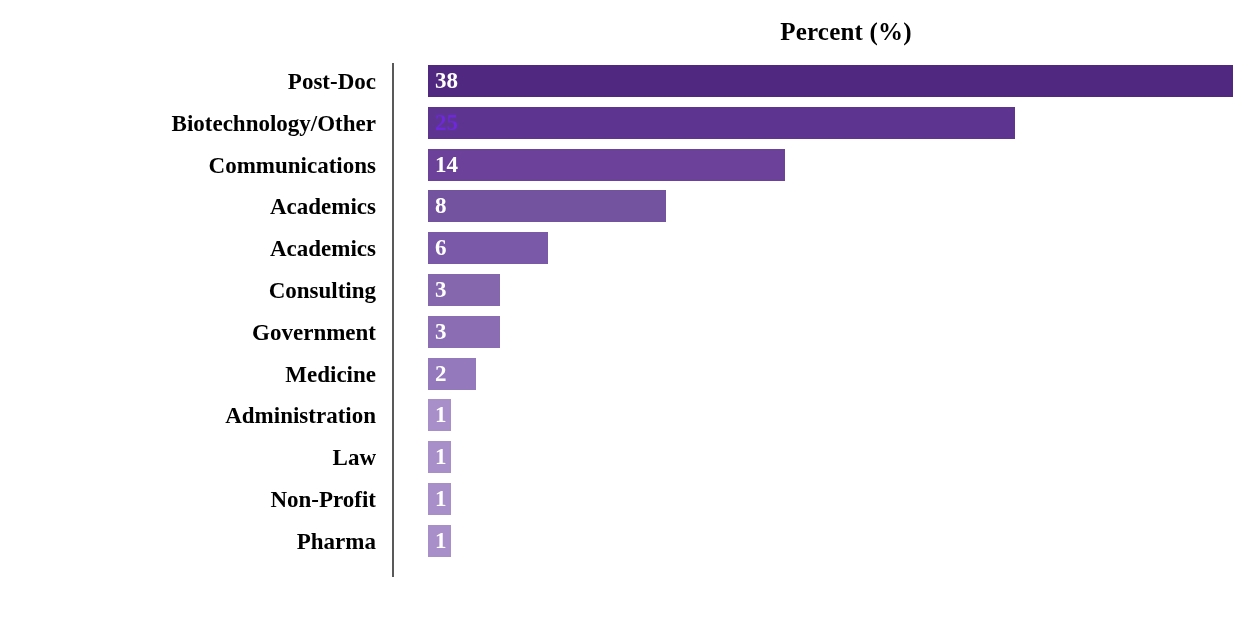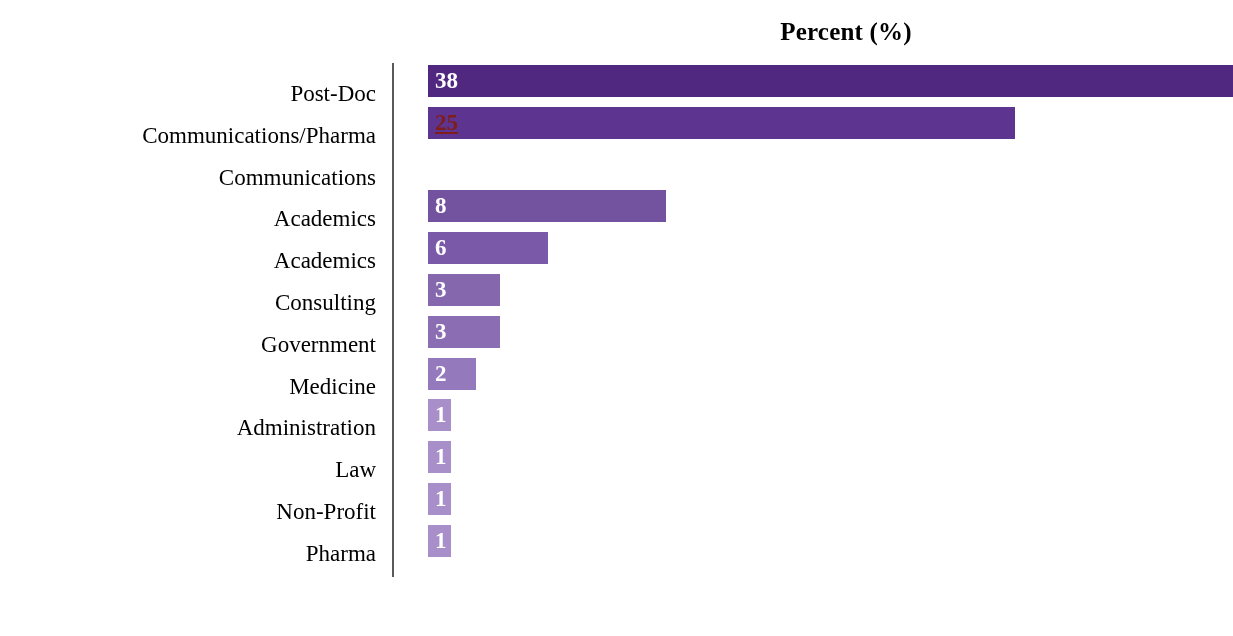--- a/index.html
+++ b/index.html
@@ -49,27 +49,27 @@
   }
   .bar-row {
     position: absolute;
     left: 0;
     width: 1233px;
     height: 42px;
   }
   .cat-label {
     position: absolute;
     left: 0;
-    top: 13px;
+    top: 1px;
     width: 340px;
     height: 32px;
     line-height: 32px;
     text-align: right;
     font-size: 23px;
-    font-weight: normal;
+    font-weight: bold;
     white-space: nowrap;
   }
   .bar-wrap {
     position: absolute;
     left: 392px;
     top: 0;
     height: 32px;
   }
   .bar {
     position: absolute;
@@ -101,28 +101,32 @@
     <div id="axis-line"></div>
     <div id="bars-container">
         <div class="bar-row" style="top: 7px;">
           <div class="cat-label">Post-Doc</div>
           <div class="bar-wrap" style="width: 827px;">
             <div class="bar" style="width: 827px; background: rgb(81, 40, 127);"></div>
             <div class="bar-value" style="color: rgb(255, 255, 255);">38</div>
           </div>
         </div>
         <div class="bar-row" style="top: 48.8px;">
-          <div class="cat-label">Communications/Pharma</div>
+          <div class="cat-label">Biotechnology/Other</div>
           <div class="bar-wrap" style="width: 587px;">
             <div class="bar" style="width: 587px; background: rgb(93, 53, 144);"></div>
-            <div class="bar-value" style="color: #7f1d1d; text-decoration: underline;">25</div>
+            <div class="bar-value" style="color: #6d28d9;">25</div>
           </div>
         </div>
         <div class="bar-row" style="top: 90.6px; padding-left: 44px;">
           <div class="cat-label">Communications</div>
+          <div class="bar-wrap" style="width: 357px;">
+            <div class="bar" style="width: 357px; background: rgb(107, 65, 153);"></div>
+            <div class="bar-value" style="color: rgb(255, 255, 255);">14</div>
+          </div>
         </div>
         <div class="bar-row" style="top: 132.4px;">
           <div class="cat-label">Academics</div>
           <div class="bar-wrap" style="width: 238px;">
             <div class="bar" style="width: 238px; background: rgb(115, 82, 160);"></div>
             <div class="bar-value" style="color: rgb(255, 255, 255);">8</div>
           </div>
         </div>
         <div class="bar-row" style="top: 174.2px;">
           <div class="cat-label">Academics</div>

